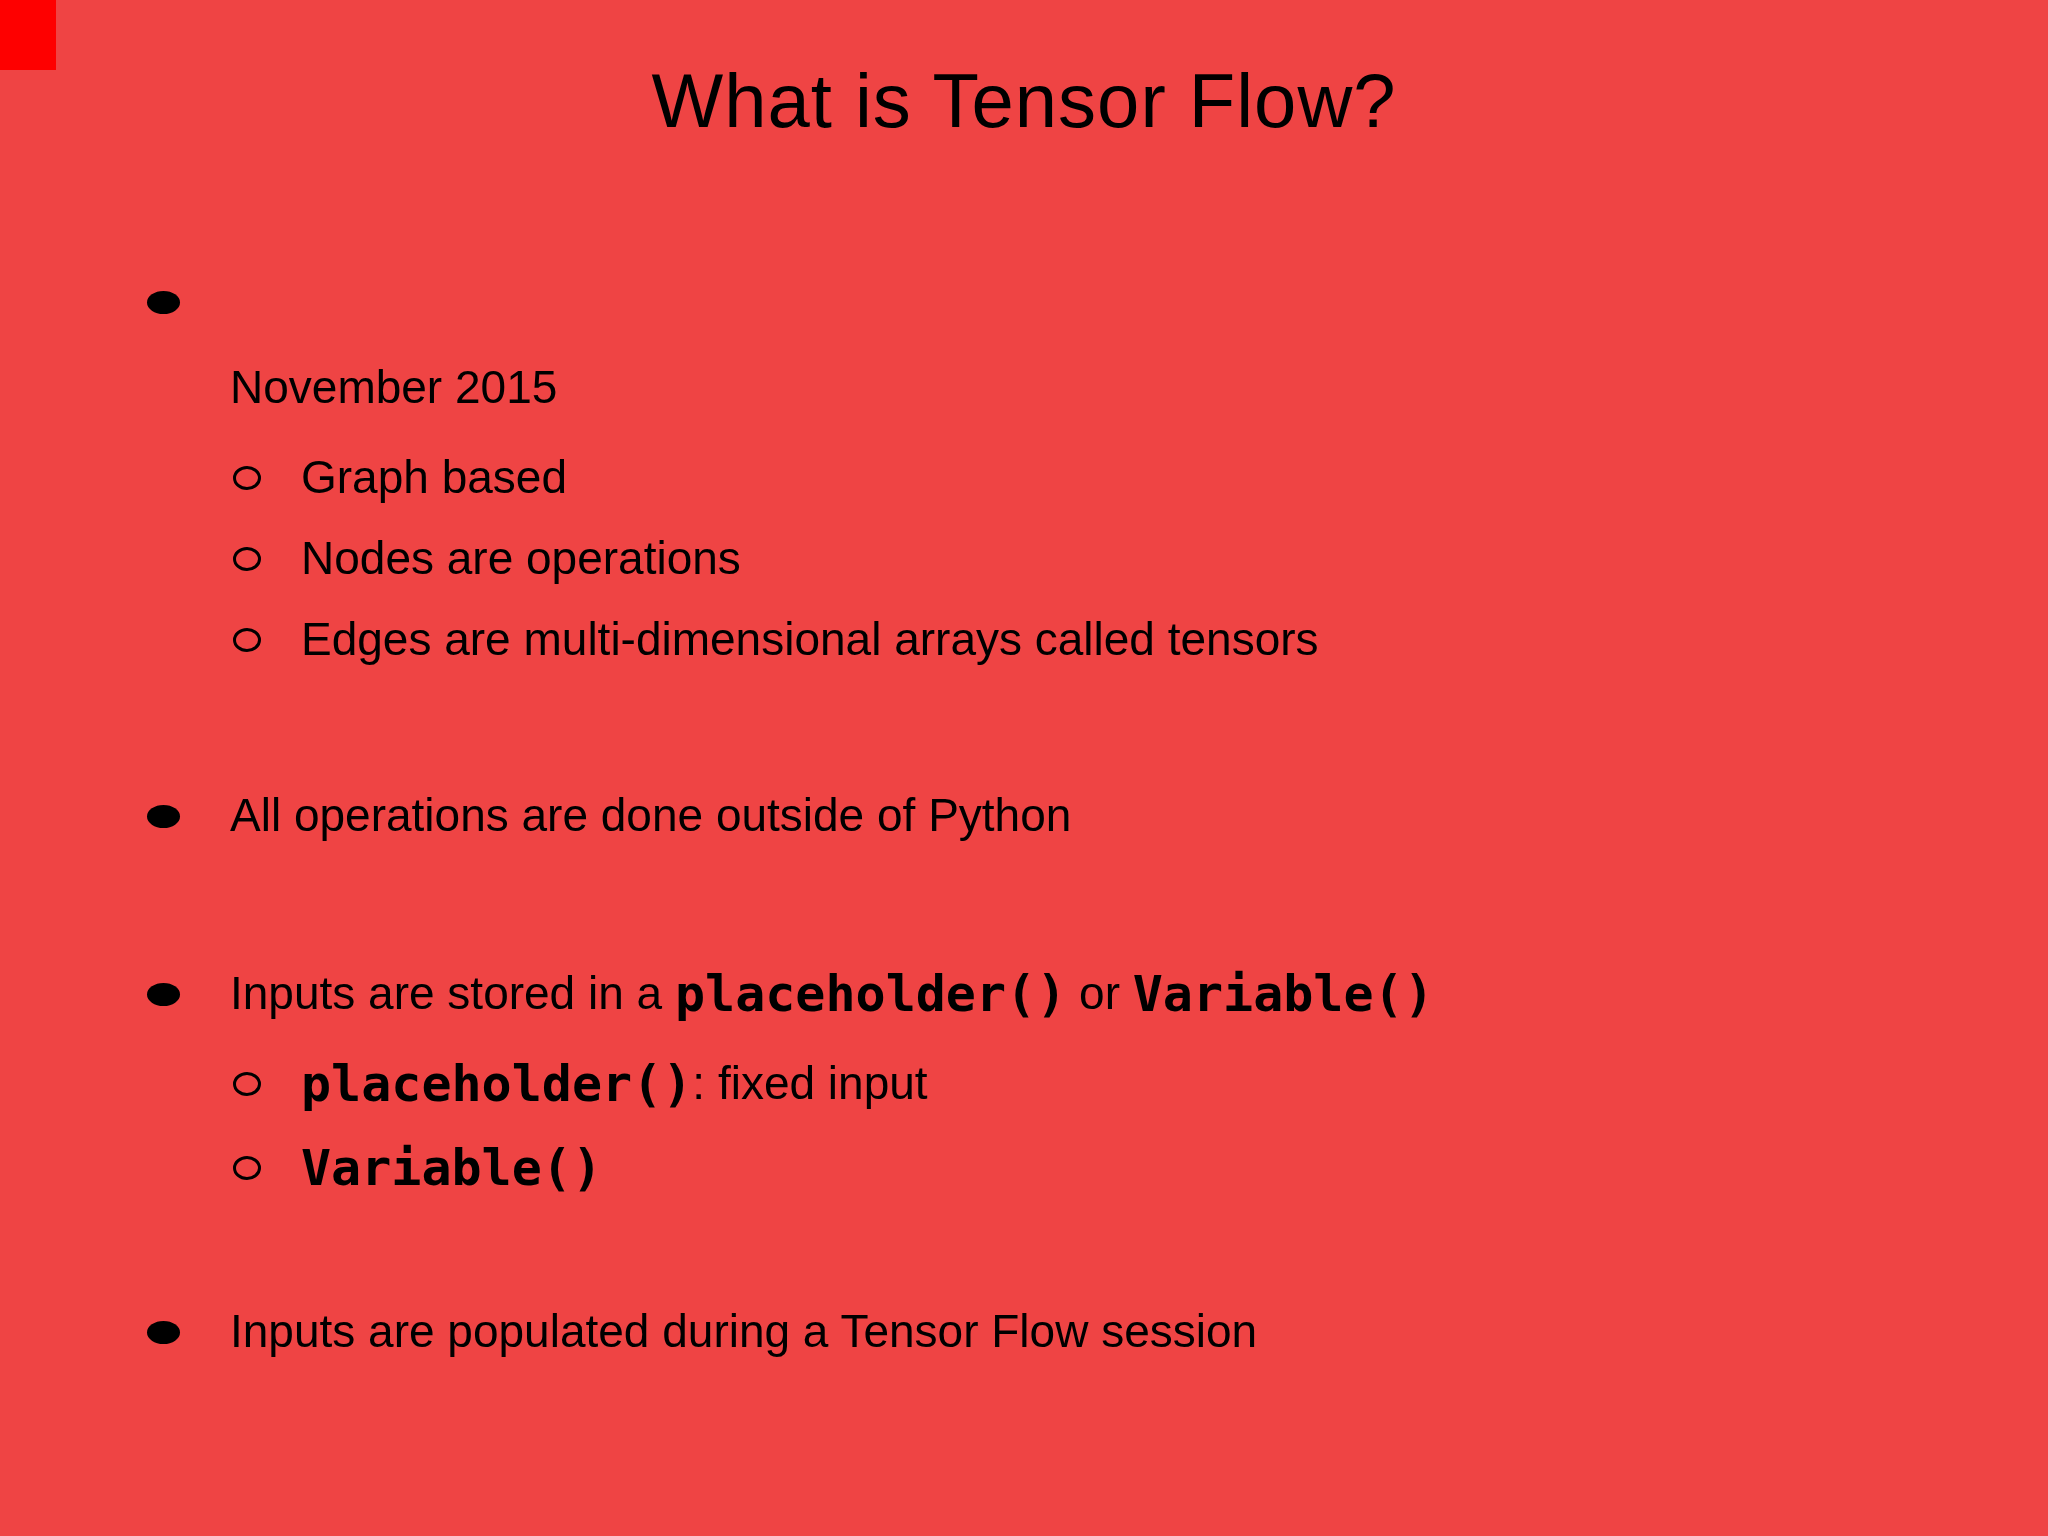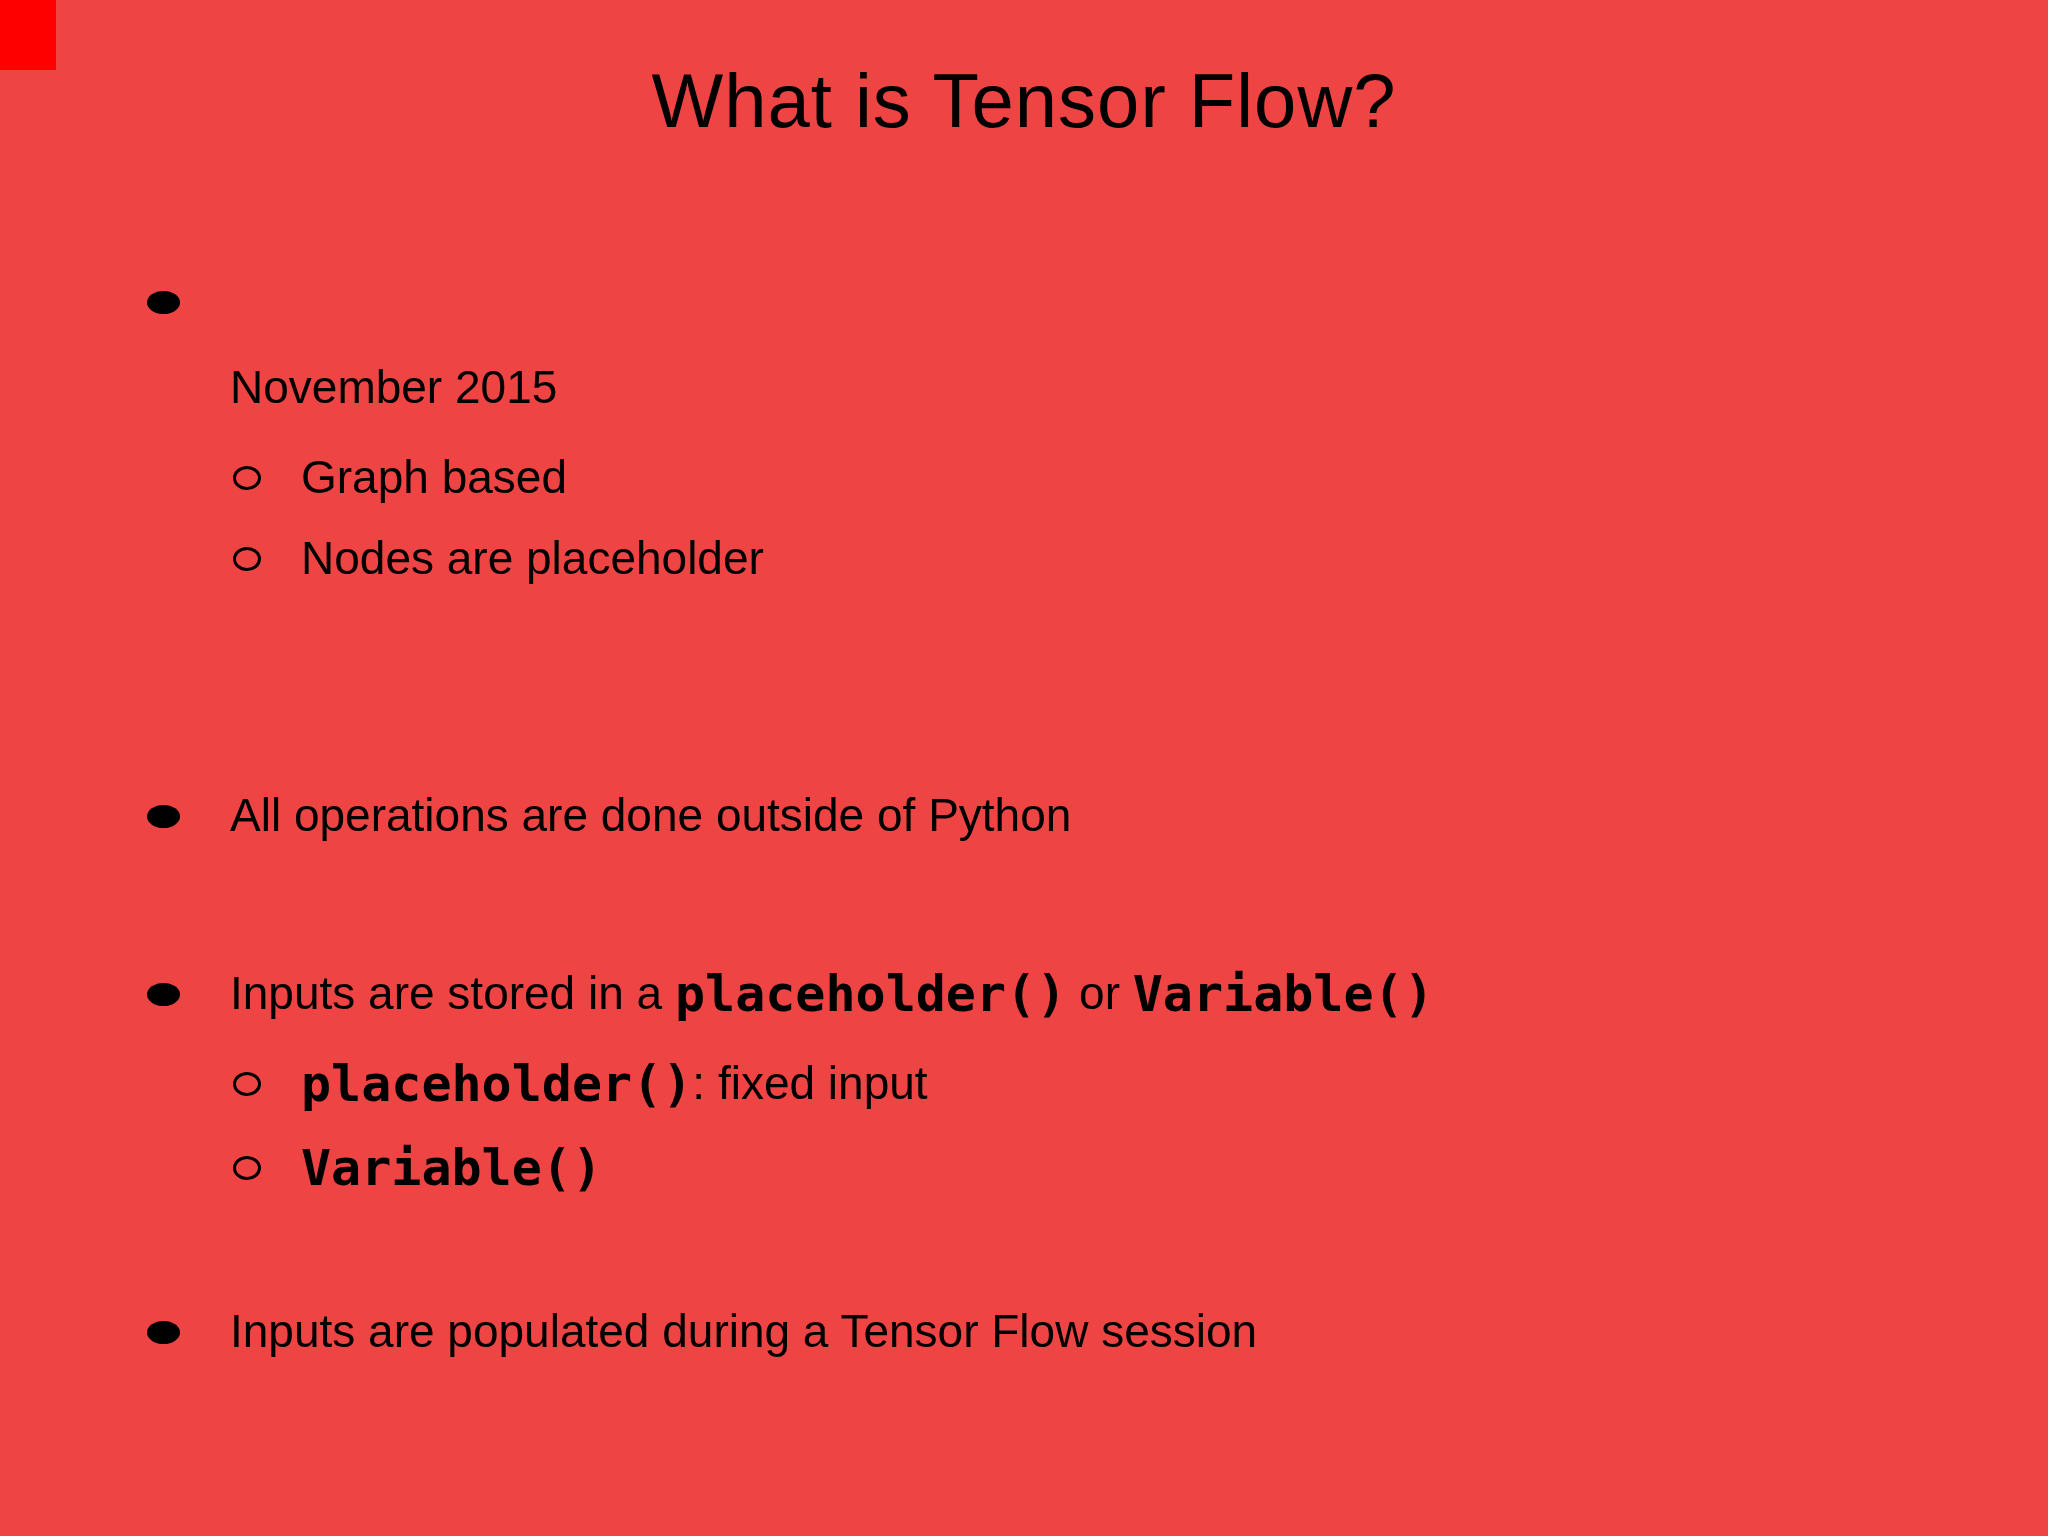--- a/index.html
+++ b/index.html
@@ -105,21 +105,25 @@
   <div class="row r-b1l2">
     <span class="t">November 2015</span>
   </div>
 
   <div class="row r-b1s1">
     <span class="l2marker"></span>
     <span class="t">Graph based</span>
   </div>
   <div class="row r-b1s2">
     <span class="l2marker"></span>
-    <span class="t">Nodes are placeholder</span>
+    <span class="t">Nodes are operations</span>
+  </div>
+  <div class="row r-b1s3">
+    <span class="l2marker"></span>
+    <span class="t">Edges are multi-dimensional arrays called tensors</span>
   </div>
 
   <div class="row r-b2">
     <span class="l1marker"></span>
     <span class="t">All operations are done outside of Python</span>
   </div>
 
   <div class="row r-b3">
     <span class="l1marker"></span>
     <span class="t">Inputs are stored in a </span>

